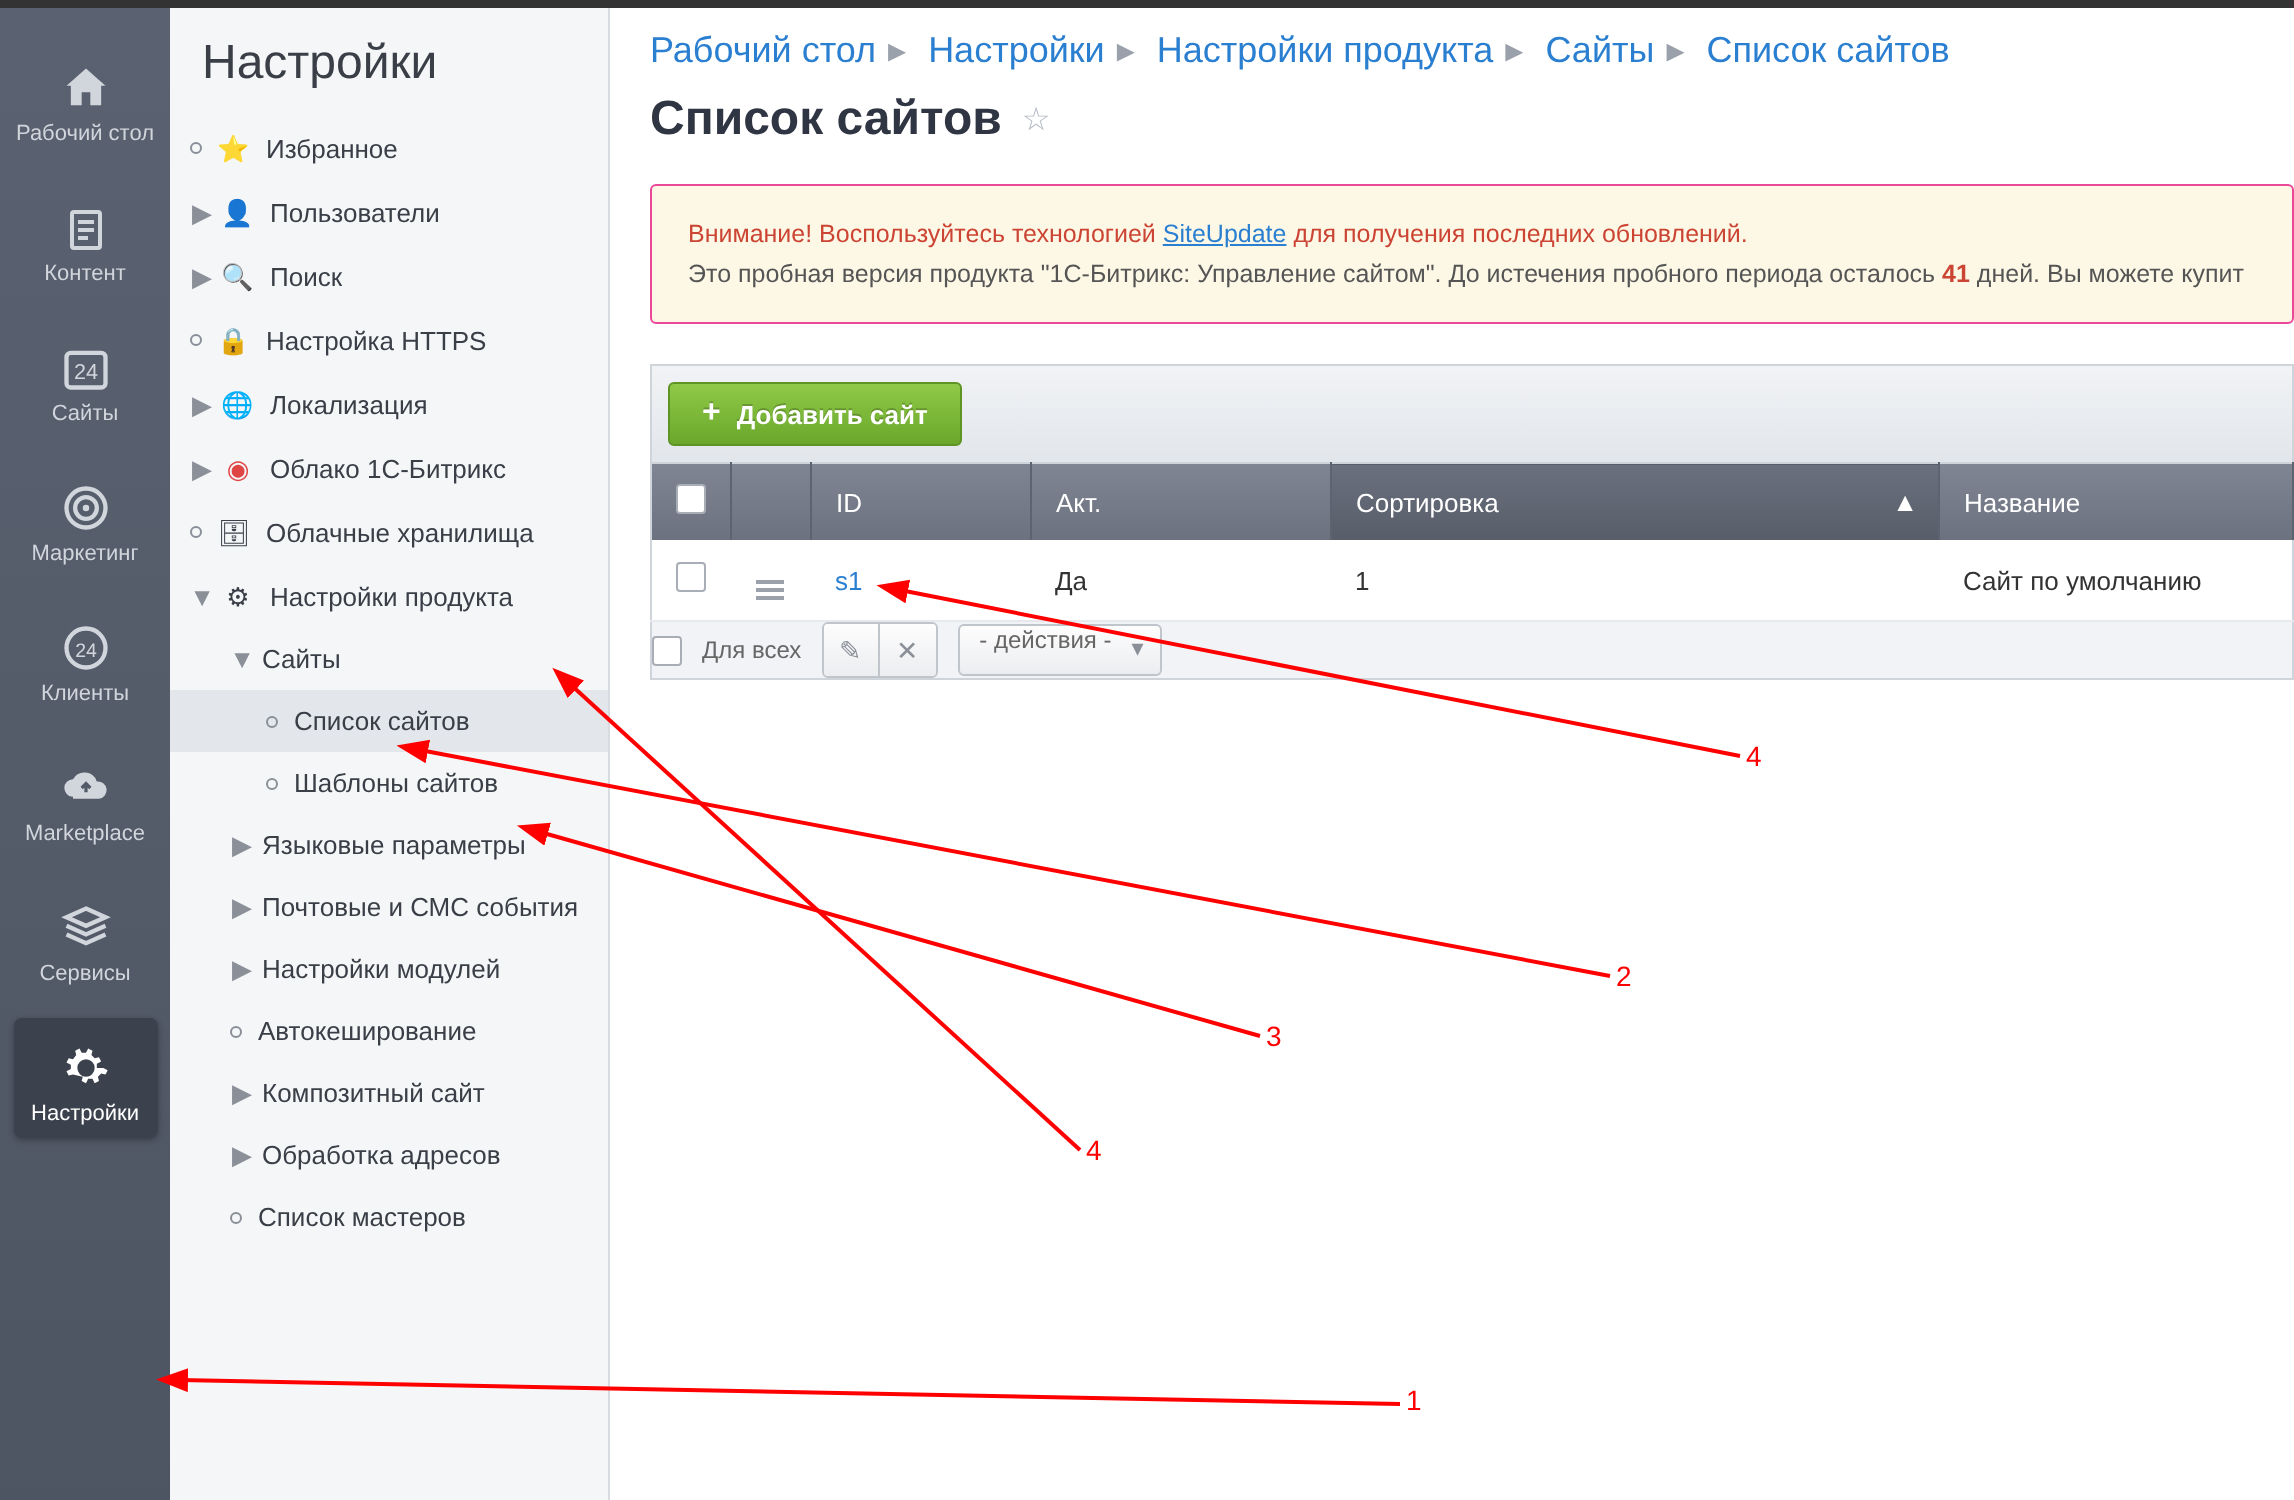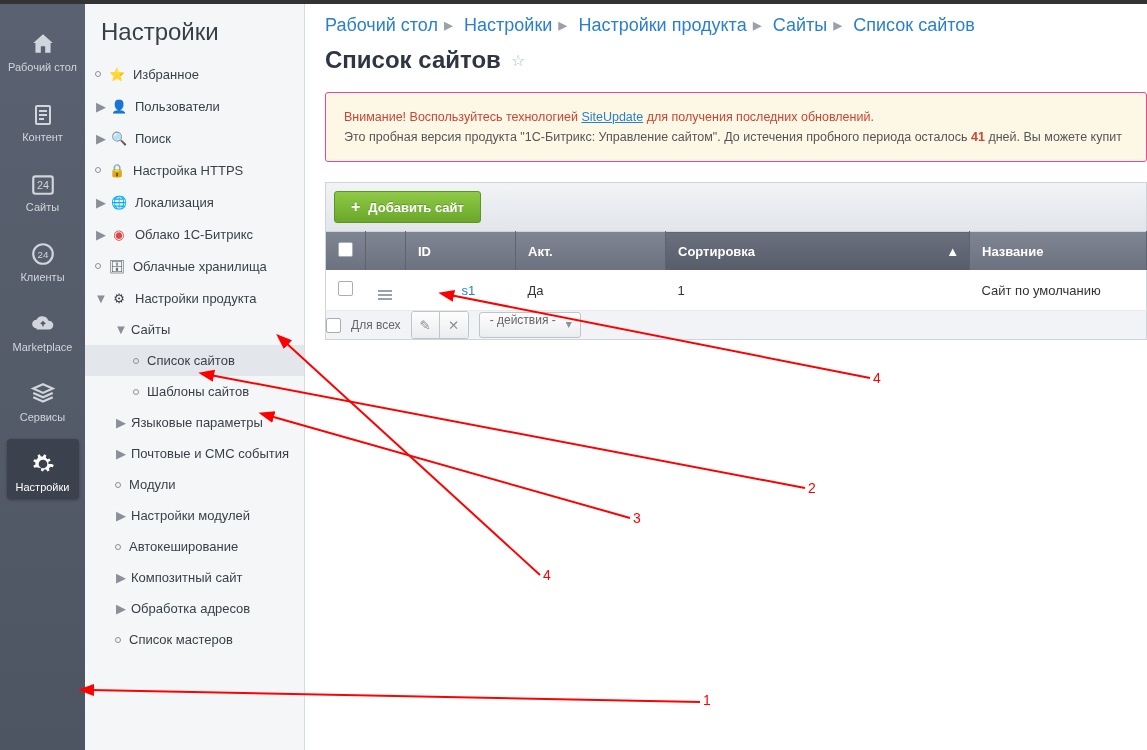--- a/index.html
+++ b/index.html
@@ -38,25 +38,25 @@
 .alert .red { color:#c43; }
 .alert a { color:#2a7fd0; text-decoration:underline; }
 .alert b.days { color:#c43; }
 
 .toolbar { margin:20px 0 0 20px; background:linear-gradient(#f1f3f6,#e2e5ea); border:1px solid #cfd3da; border-bottom:none; padding:8px; }
 .btn-add { display:inline-flex; align-items:center; background:linear-gradient(#8fc947,#6aa72a); border:1px solid #5e9424; color:#fff; font-size:13px; font-weight:bold; padding:6px 16px; border-radius:3px; cursor:pointer; text-shadow:0 -1px rgba(0,0,0,.2); }
 .btn-add .plus { font-size:16px; margin-right:8px; }
 
 .table { margin-left:20px; border:1px solid #cfd3da; border-collapse:collapse; width:calc(100% - 20px); }
 .table thead { background:linear-gradient(#7f8592,#6b717e); color:#fff; }
-.table th { padding:10px 12px; font-size:13px; font-weight:bold; text-align:left; border-right:1px solid #5d636f; position:relative; }
+.table th { padding:10px 12px; font-size:13px; font-weight:normal; text-align:left; border-right:1px solid #5d636f; position:relative; }
 .table th.sorted { background:linear-gradient(#6a707d,#575d69); }
 .sort-arrow { position:absolute; right:10px; top:50%; transform:translateY(-50%); }
 .table td { padding:10px 12px; font-size:13px; color:#333; border-bottom:1px solid #e7e9ee; }
-.row-id { color:#2a7fd0; cursor:pointer;margin-left:44px; }
+.row-id { color:#2a7fd0; cursor:pointer; }
 .chk { width:15px; height:15px; border:1px solid #a9adb6; background:#fff; border-radius:2px; cursor:pointer; display:inline-block; }
 .burger { display:inline-flex; flex-direction:column; gap:2px; cursor:pointer; }
 .burger span { width:14px; height:2px; background:#9aa1ab; }
 
 .table-footer { margin-left:20px; background:#f1f3f6; border:1px solid #cfd3da; border-top:none; padding:0; display:flex; align-items:center; gap:10px; font-size:12px; color:#666; }
 .footer-chk { width:15px; height:15px; border:1px solid #a9adb6; background:#fff; border-radius:2px; }
 .btn-group { display:flex; border:1px solid #c0c4cb; border-radius:3px; overflow:hidden; }
 .btn-group button { width:28px; height:26px; background:linear-gradient(#fdfdfd,#ecedf0); border:none; border-right:1px solid #c0c4cb; cursor:pointer; color:#8a8f98; }
 .btn-group button:last-child { border-right:none; }
 .sel-actions { height:26px; border:1px solid #c0c4cb; border-radius:3px; background:linear-gradient(#fdfdfd,#ecedf0); padding:0 24px 0 10px; font-size:12px; color:#666; position:relative; cursor:pointer; }
@@ -96,20 +96,30 @@
           <rect x="3" y="5" width="18" height="16" rx="2" fill="none" stroke="currentColor" stroke-width="2"></rect>
           <text x="12" y="17" font-size="10" text-anchor="middle" fill="currentColor">24</text>
         </svg>
       </span>
     <span class="rail-label">Сайты</span>
   </div>
   <div class="rail-item">
     <span class="rail-icon">
         <svg width="26" height="26" viewBox="0 0 24 24">
           <circle cx="12" cy="12" r="9" fill="none" stroke="currentColor" stroke-width="2"></circle>
+          <circle cx="12" cy="12" r="5" fill="none" stroke="currentColor" stroke-width="2"></circle>
+          <circle cx="12" cy="12" r="1.5"></circle>
+        </svg>
+      </span>
+    <span class="rail-label">Маркетинг</span>
+  </div>
+  <div class="rail-item">
+    <span class="rail-icon">
+        <svg width="26" height="26" viewBox="0 0 24 24">
+          <circle cx="12" cy="12" r="9" fill="none" stroke="currentColor" stroke-width="2"></circle>
           <text x="12" y="16" font-size="9" text-anchor="middle" fill="currentColor">24</text>
         </svg>
       </span>
     <span class="rail-label">Клиенты</span>
   </div>
   <div class="rail-item">
     <span class="rail-icon">
         <svg width="26" height="26" viewBox="0 0 24 24">
           <path d="M6 16a4 4 0 010-8 6 6 0 0111 1 4 4 0 011 8H6z" fill="currentColor"></path>
           <path d="M12 10v4m-2-2l2-2 2 2" fill="none" stroke="#535b69" stroke-width="1.5"></path>
@@ -190,24 +200,20 @@
       <span class="tree-dot"></span>
       <span>Шаблоны сайтов</span>
     </div>
   <div class="tree-item indent-1">
       <span class="tree-arrow">▶</span>
       <span>Языковые параметры</span>
     </div>
   <div class="tree-item indent-1">
       <span class="tree-arrow">▶</span>
       <span>Почтовые и СМС события</span>
-    </div>
-  <div class="tree-item indent-1">
-      <span class="tree-dot"></span>
-      <span>Модули</span>
     </div>
   <div class="tree-item indent-1">
       <span class="tree-arrow">▶</span>
       <span>Настройки модулей</span>
     </div>
   <div class="tree-item indent-1">
       <span class="tree-dot"></span>
       <span>Автокеширование</span>
     </div>
   <div class="tree-item indent-1">

